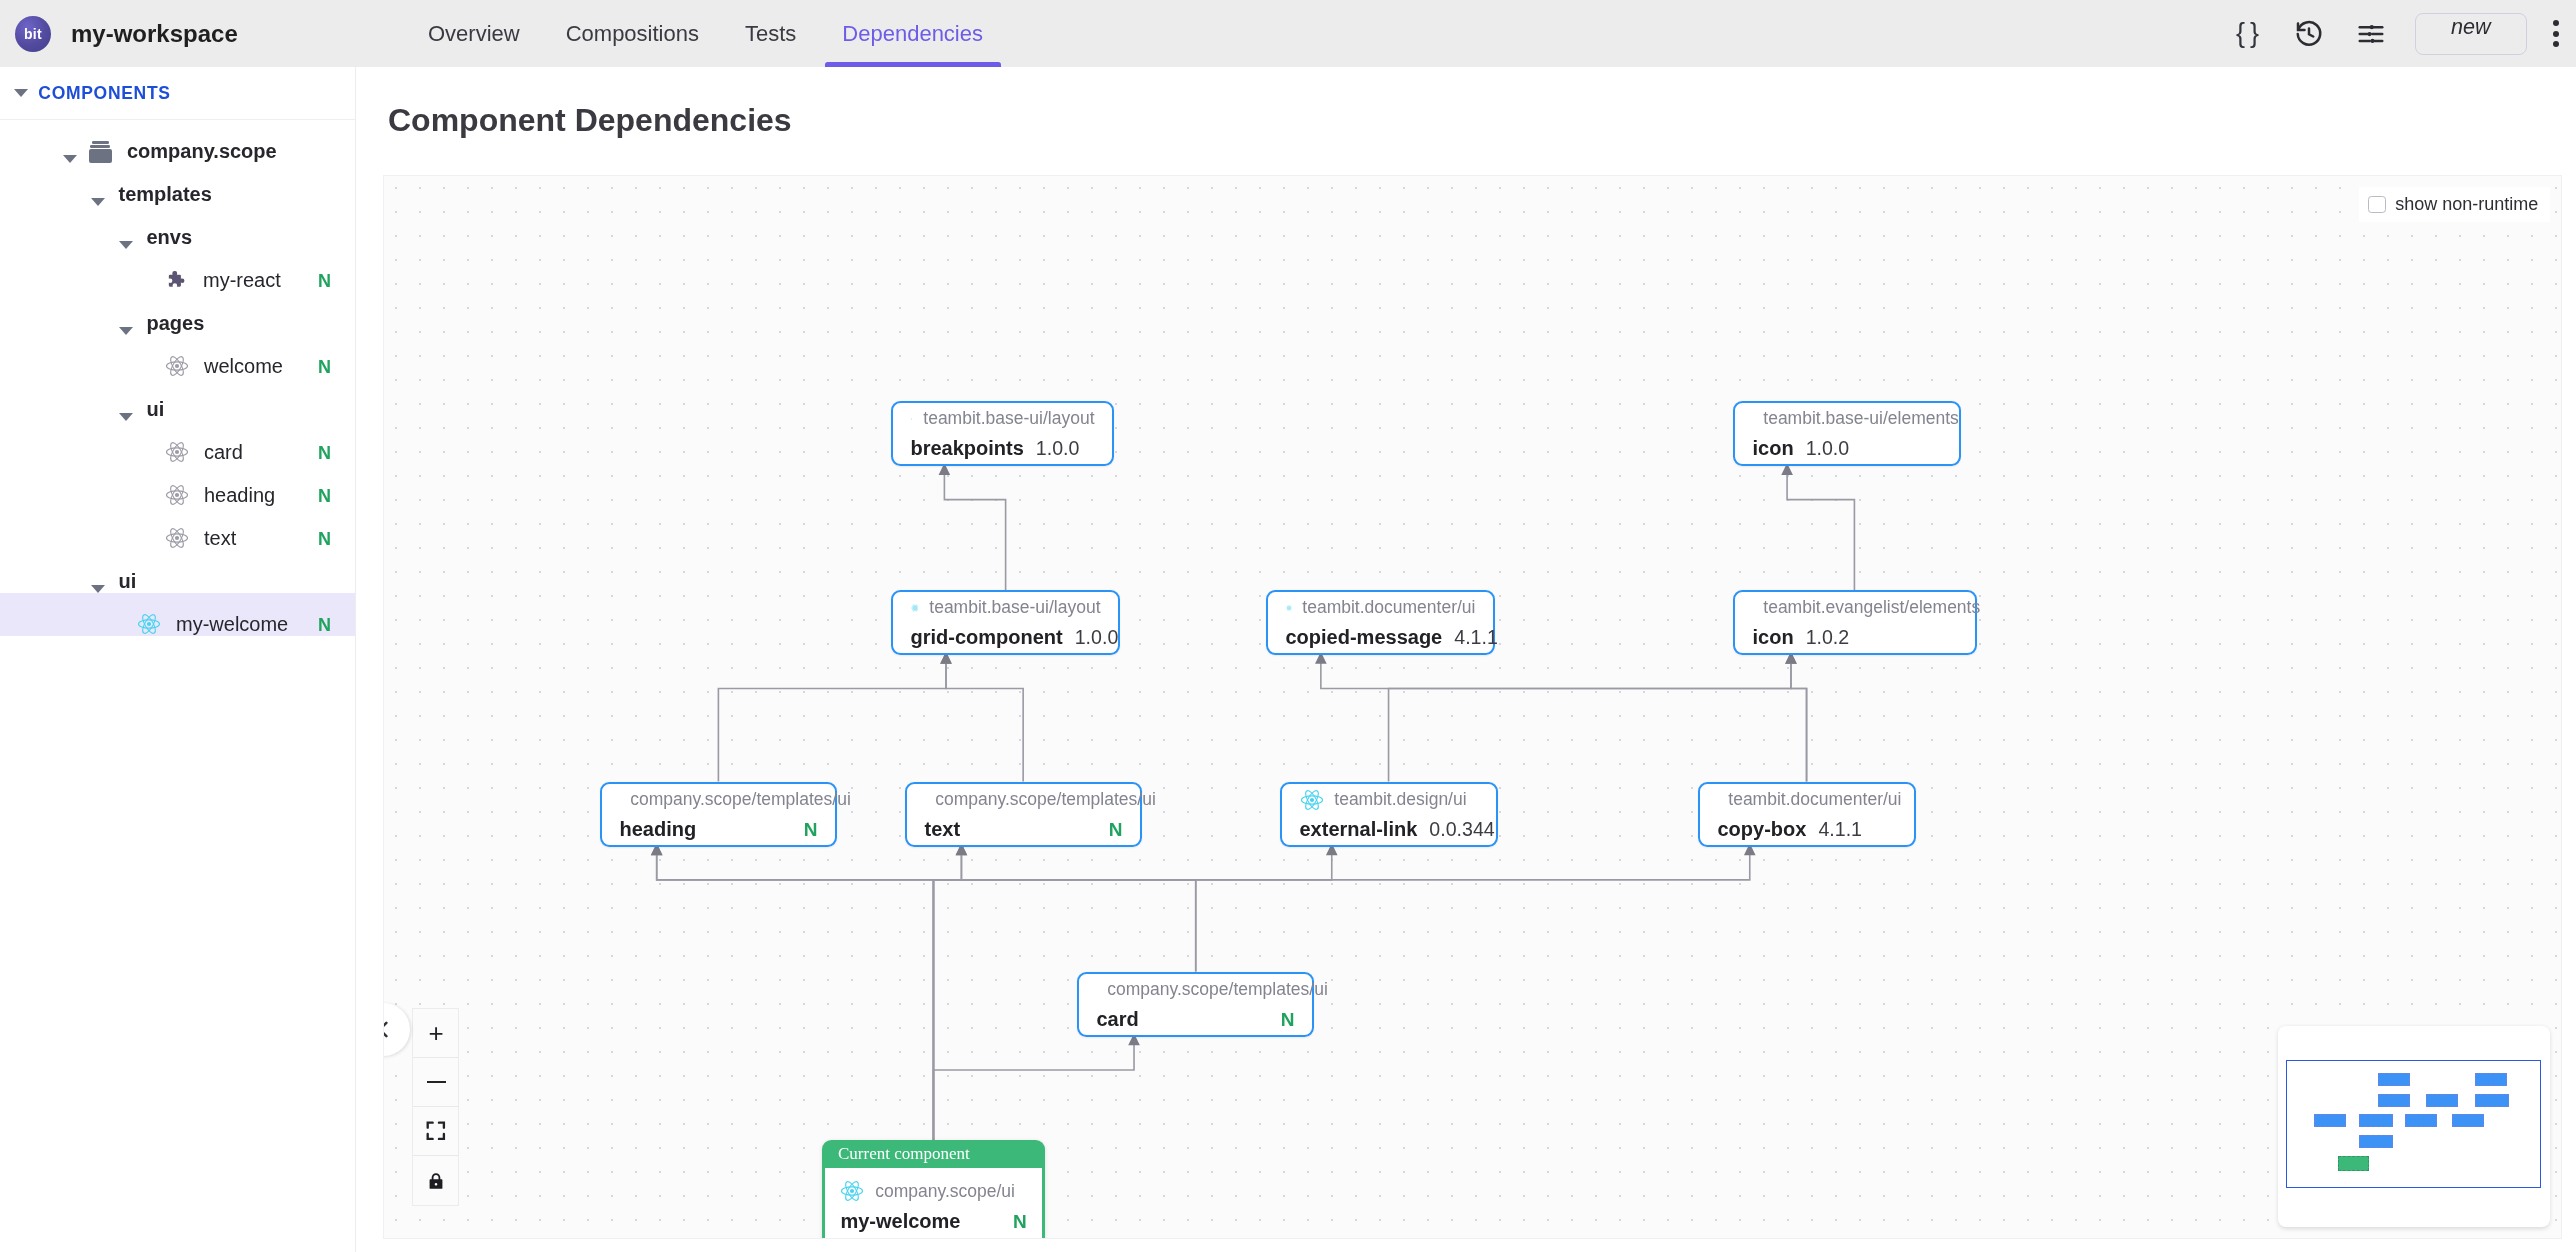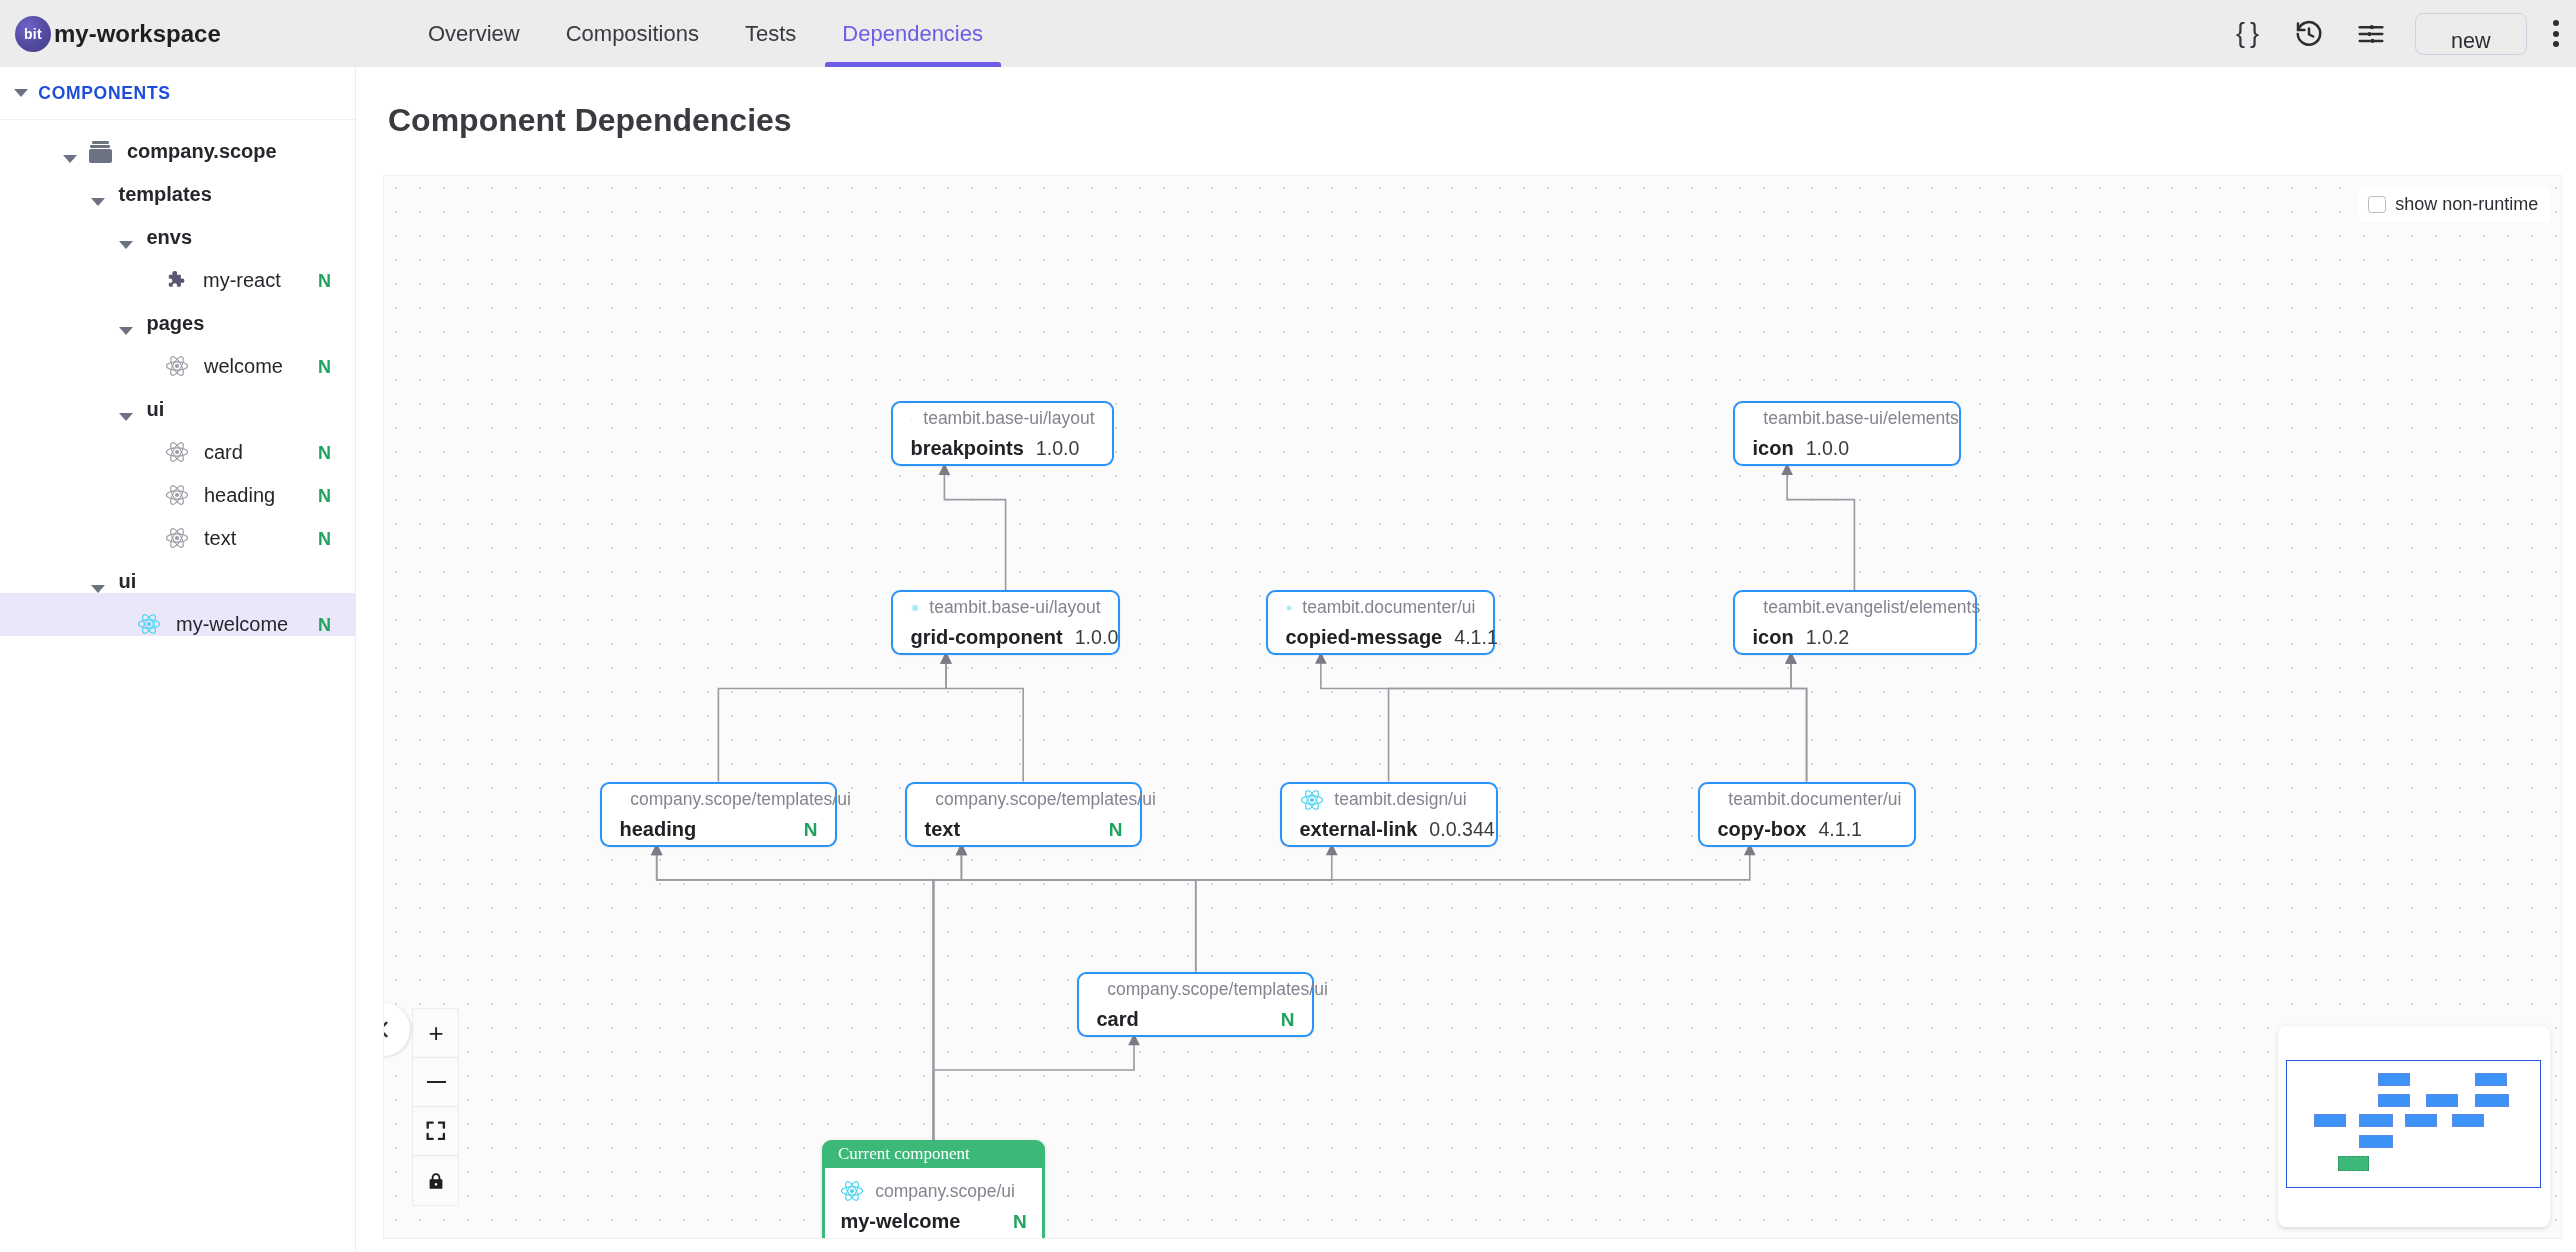--- a/index.html
+++ b/index.html
@@ -19,21 +19,21 @@
     background: #ececec;
     display: flex; align-items: center;
   }
   .brand { display: flex; align-items: center; margin-left: 15px; }
   .bit-logo {
     width: 36px; height: 36px; border-radius: 50%;
     background: radial-gradient(circle at 35% 30%, #6f64c8 0%, #514a9e 55%, #453f8c 100%);
     display: flex; align-items: center; justify-content: center;
     color: #fff; font-size: 14px; font-weight: bold; letter-spacing: 0.3px;
   }
-  .brand-title { margin-left: 3px; font-size: 24px; font-weight: bold; color: #1f1f1f; }
+  .brand-title { margin-left: 20px; font-size: 24px; font-weight: bold; color: #1f1f1f; }
 
   .tabs { position: absolute; left: 405px; top: 0; height: 67px; display: flex; align-items: center; }
   .tab {
     position: relative; height: 67px; display: flex; align-items: center;
     padding: 0 23px; font-size: 22px; color: #3a3a42; cursor: pointer;
   }
   .tab.active { color: #6c5ce7; }
   .tab.active::after {
     content: ""; position: absolute; left: 5.4px; right: 5.4px; bottom: 0; height: 5.4px;
     background: #6c5ce7; border-radius: 2.7px 2.7px 0 0;
@@ -41,22 +41,23 @@
 
   .top-actions { position: absolute; right: 17.5px; top: 0; height: 67px; display: flex; align-items: center; gap: 26px; }
   .icon-btn {
     width: 36px; height: 36px; display: flex; align-items: center; justify-content: center;
     color: #33353d; cursor: pointer;
   }
   .code-icon { font-size: 27px; font-weight: 300; letter-spacing: -1.3px; }
   .new-btn {
     height: 42px; min-width: 81px; padding: 0 35px;
     border: 1.3px solid #d2cfe0; border-radius: 8px; background: #ececec;
-    font-size: 21.6px; color: #2d2d34; display: flex; align-items: flex-end; justify-content: center;
+    font-size: 21.6px; color: #2d2d34; display: flex; align-items: flex-start; justify-content: center;
     cursor: pointer;
+    font-style: italic;
   }
   .dots-vert { display: flex; flex-direction: column; gap: 4.7px; align-items: center; cursor: pointer; }
   .dots-vert span { width: 6px; height: 6px; border-radius: 50%; background: #2c2c33; display: block; }
 
   
   .sidebar {
     position: absolute; left: 0; top: 67px; width: 356px; height: 1185px;
     background: #fff; border-right: 1.3px solid #ececec;
   }
   .gallery-row {

